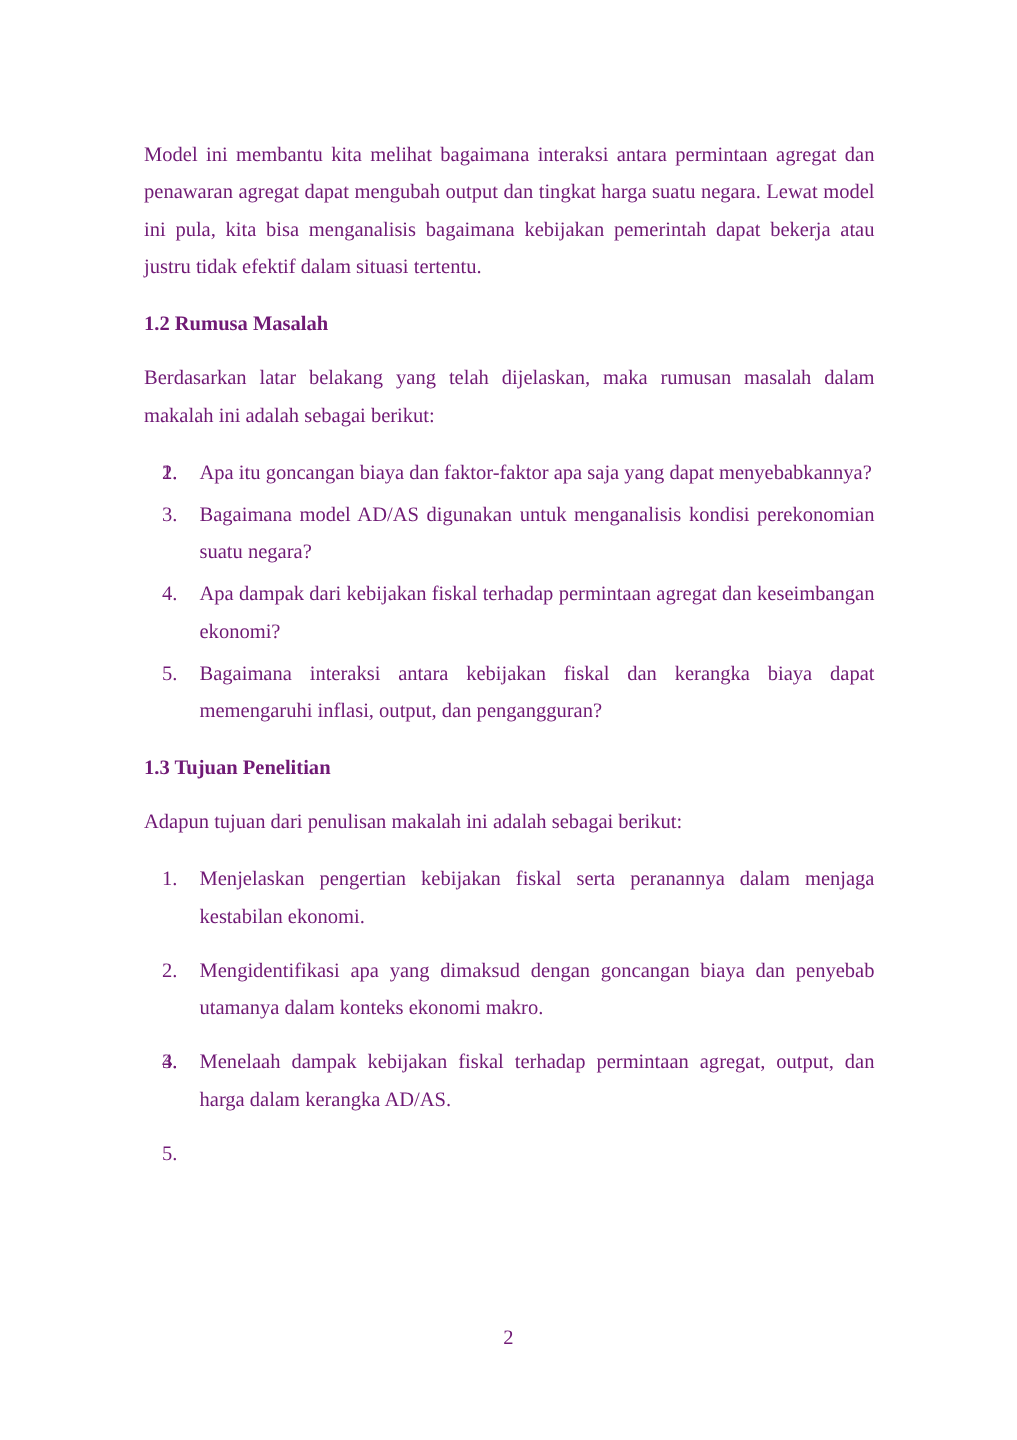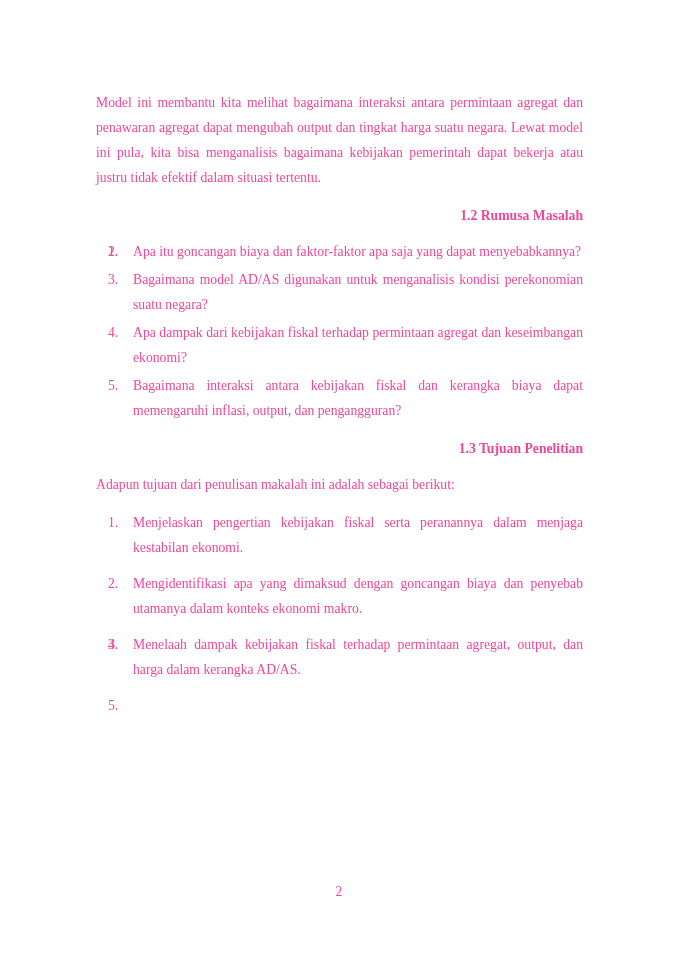--- a/index.html
+++ b/index.html
@@ -6,41 +6,41 @@
     margin: 0;
     padding: 0;
     background: #ffffff;
   }
   .page {
     position: relative;
     width: 678px;
     height: 960px;
     background: #ffffff;
     font-family: "Liberation Serif", "DejaVu Serif", serif;
-    color: #ec4899;
+    color: #701a75;
     overflow: hidden;
   }
   .content {
     position: absolute;
     left: 96px;
     top: 90px;
     width: 487px;
     font-size: 13.7px;
     line-height: 25px;
     text-align: justify;
   }
   .para {
     margin: 0 0 13px 0;
   }
   .heading {
     font-weight: bold;
     font-size: 13.7px;
     line-height: 25px;
     margin: 0 0 11px 0;
-    text-align: right;
+    text-align: left;
   }
   .num-list {
     margin: 0 0 13px 0;
     padding: 0;
     list-style: none;
   }
   .list-item {
     position: relative;
     padding-left: 37px;
     margin: 0 0 3px 0;
@@ -65,20 +65,21 @@
 </head>
 <body>
 
 <div class="page">
   <div class="content">
 
     <p class="para">Model ini membantu kita melihat bagaimana interaksi antara permintaan agregat dan penawaran agregat dapat mengubah output dan tingkat harga suatu negara. Lewat model ini pula, kita bisa menganalisis bagaimana kebijakan pemerintah dapat bekerja atau justru tidak efektif dalam situasi tertentu.</p>
 
     <h2 class="heading">1.2 Rumusa Masalah</h2>
 
+    <p class="para">Berdasarkan latar belakang yang telah dijelaskan, maka rumusan masalah dalam makalah ini adalah sebagai berikut:</p>
 
     <ol class="num-list">
       <li class="list-item">
         <span class="item-num">1.</span>
       </li>
       <li class="list-item">
         <span class="item-num">2.</span>
         <span>Apa itu goncangan biaya dan faktor-faktor apa saja yang dapat menyebabkannya?</span>
       </li>
       <li class="list-item">

